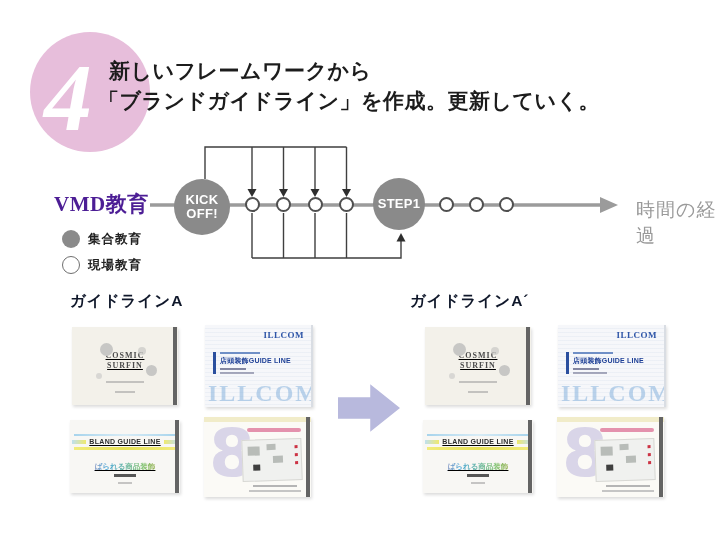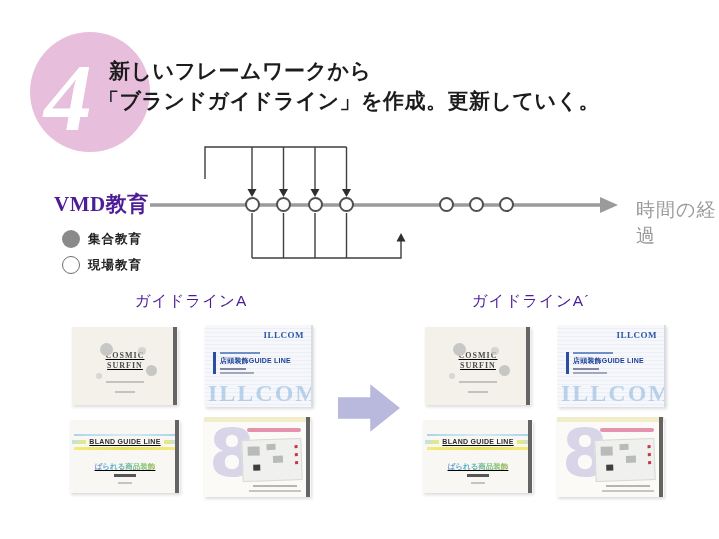--- a/index.html
+++ b/index.html
@@ -31,22 +31,22 @@
 
   
   .legend-row{position:absolute;left:62px;display:flex;align-items:center;gap:8px;}
   .legend-row.r1{top:230px;} .legend-row.r2{top:256px;}
   .legend-dot{width:18px;height:18px;border-radius:50%;box-sizing:border-box;}
   .legend-dot.filled{background:#8a8a8a;}
   .legend-dot.outline{background:#fff;border:1.5px solid #6f6f6f;}
   .legend-label{font-size:12.5px;font-weight:600;color:#222;letter-spacing:1px;}
 
   
-  .set-label{position:absolute;top:291px;width:242px;text-align:center;font-size:15.5px;
-             font-weight:400;color:#4c1d95;letter-spacing:1px;}
+  .set-label{position:absolute;top:291px;width:242px;text-align:left;font-size:15.5px;
+             font-weight:700;color:#0f172a;letter-spacing:1px;}
   .set-label.left{left:70px;} .set-label.right{left:410px;}
   .book-set{position:absolute;top:322px;width:242px;height:180px;}
   .book-set.left{left:70px;} .book-set.right{left:423px;}
   .book{position:absolute;box-shadow:1px 2px 3px rgba(0,0,0,.14);overflow:hidden;text-decoration:underline;}
   .spine{position:absolute;right:1px;top:0;bottom:0;width:4px;background:#646464;}
   .bar{background:#9a9a9a;opacity:.55;height:2px;margin:0 auto;}
 
   
   .book.cosmic{left:2px;top:5px;width:106px;height:78px;background:#f3f1ea;}
   .c-dot{position:absolute;border-radius:50%;background:#c7c7c5;}
@@ -127,26 +127,31 @@
       <polygon points="279,189 288,189 283.5,197"></polygon>
       <polygon points="310.5,189 319.5,189 315,197"></polygon>
       <polygon points="342,189 351,189 346.5,197"></polygon>
     </g>
     <path d="M252,213 V258 M283.5,213 V258 M315,213 V258 M346.5,213 V258 M252,258 H401 V241" stroke="#3f3f3f" stroke-width="1.4" fill="none"></path>
     <polygon points="396.5,241.5 405.5,241.5 401,233" fill="#2e2e2e"></polygon>
   </svg>
 
   <div class="vmd-label">VMD教育</div>
 
+  <div class="node kickoff">
+    <span>KICK</span>
+    <span>OFF!</span>
+  </div>
 
   <div class="node-small" style="left:244.5px;"></div>
   <div class="node-small" style="left:276px;"></div>
   <div class="node-small" style="left:307.5px;"></div>
   <div class="node-small" style="left:339px;"></div>
 
+  <div class="node step step1">STEP1</div>
 
   <div class="node-small" style="left:438.5px;"></div>
   <div class="node-small" style="left:468.5px;"></div>
   <div class="node-small" style="left:498.5px;"></div>
 
 
   <div class="time-label">時間の経過</div>
 
   <div class="legend-row r1">
     <span class="legend-dot filled"></span>

